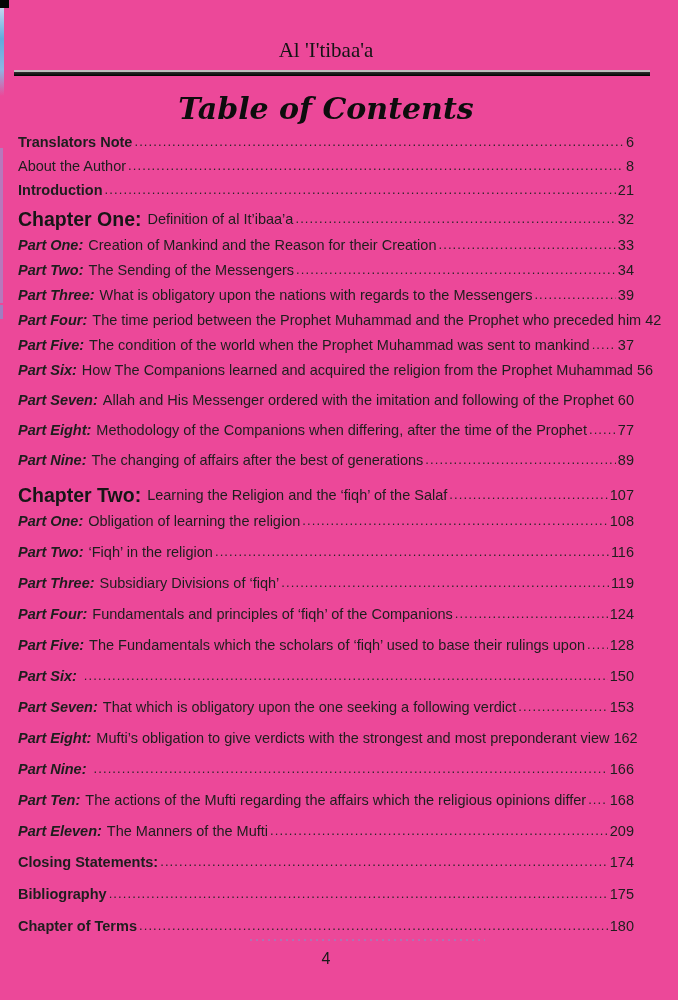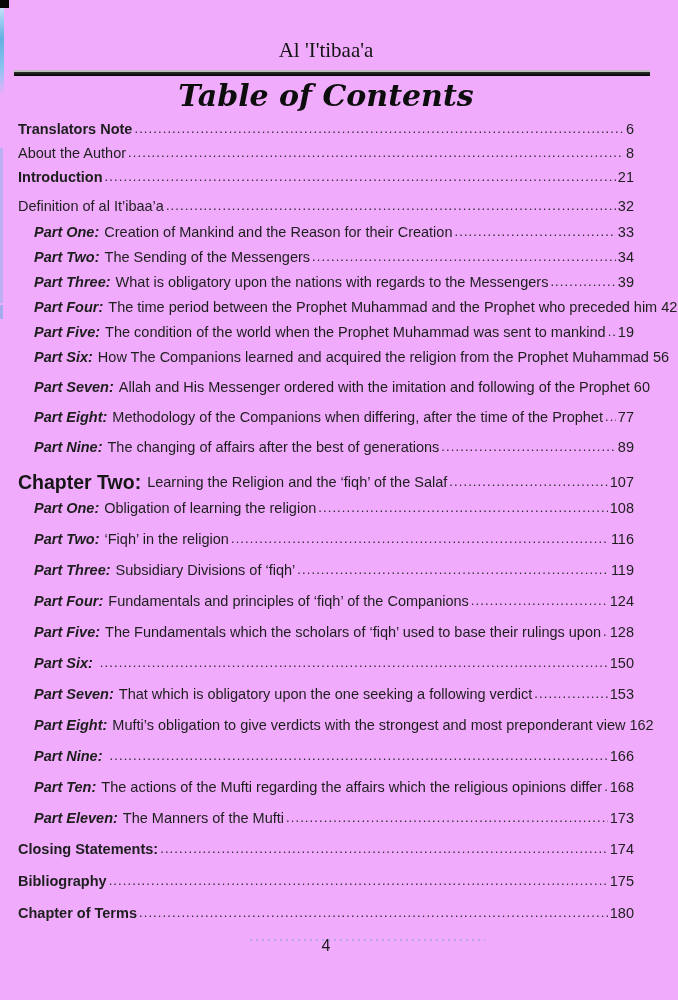--- a/index.html
+++ b/index.html
@@ -1,21 +1,21 @@
 <!DOCTYPE html>
 <html><head>
 <meta charset="utf-8">
 <style>
   * { margin:0; padding:0; box-sizing:border-box; }
   html,body { background:#e8e8e8; }
   .page {
     position:relative;
     width:678px; height:1000px;
     margin:0 auto;
-    background:#f0abfc;
+    background:#ec4899;
     font-family:"Liberation Sans", sans-serif;
     color:#1e1e1e;
     overflow:hidden;
   }
   
   .artifact-corner { position:absolute; left:0; top:0; width:9px; height:8px; background:#060606; }
   .artifact-blue-1 { position:absolute; left:0; top:8px; width:4px; height:88px;
     background:linear-gradient(to bottom, rgba(190,230,248,.9), rgba(90,176,224,.95) 35%, rgba(126,200,239,.85) 70%, rgba(255,255,255,0)); }
   .artifact-blue-2 { position:absolute; left:0; top:148px; width:3px; height:155px; background:rgba(120,180,230,.45); }
   .artifact-blue-3 { position:absolute; left:0; top:305px; width:3px; height:14px; background:rgba(100,170,225,.55); }
@@ -32,21 +32,21 @@
   }
   .header-rule {
     height:6px; margin:8px -16px 0 -4px;
     background:linear-gradient(to bottom, #bdbdbd 0%, #bdbdbd 26%, #2e2e2e 34%, #000 100%);
   }
   .toc-title {
     text-align:center;
     font-family:"DejaVu Serif", serif;
     font-style:italic; font-weight:700;
     font-size:30px; line-height:40px;
-    margin-bottom:5px;
+    margin-top:13px; margin-bottom:5px;
     color:#0d0d0d;
   }
 
   .row { display:flex; align-items:flex-start; line-height:16px; font-size:14.5px; }
   .row .label { white-space:nowrap; }
   .row .text  { white-space:nowrap; }
   .row .leader {
     flex:1 1 auto; overflow:hidden; white-space:nowrap;
     font-size:13px; letter-spacing:1.1px; margin:0 2px;
     color:#262626;
@@ -58,21 +58,21 @@
   .row--back { margin-bottom:16px; }
 
   .chapter-1 { margin-top:5px; }
   .chapter-2 { margin-top:10px; }
   .row--chapter { line-height:26px; margin-bottom:5px; }
   .row--chapter .label {
     font-weight:700; font-size:19.5px; margin-right:6px; color:#161616;
   }
   .row--part .label { font-weight:700; font-style:italic; margin-right:5px; }
 
-  .row--part { margin-bottom:15px;margin-left:16px; }              
+  .row--part { margin-bottom:15px; }              
   .chapter-1 .row--part { margin-bottom:14px; }   
   .chapter-1 .row--part:nth-child(-n+6) { margin-bottom:9px; } 
 
   .footer-page { text-align:center; font-size:16px; margin-top:14px; color:#1a1a1a; }
 </style>
 </head>
 <body>
 
 <div class="page">
   <div class="artifact-corner"></div>
@@ -100,20 +100,21 @@
     <span class="pagenum">8</span>
   </div>
         <div class="row row--front bold">
 
     <span class="text">Introduction</span>
     <span class="leader">....................................................................................................................................................................................................................................................................</span>
     <span class="pagenum">21</span>
   </div>
         <div class="chapter chapter-1">
           <div class="row row--chapter">
+    <span class="label">Chapter One:</span>
     <span class="text">Definition of al It’ibaa’a</span>
     <span class="leader">....................................................................................................................................................................................................................................................................</span>
     <span class="pagenum">32</span>
   </div>
           <div class="row row--part">
     <span class="label">Part One:</span>
     <span class="text">Creation of Mankind and the Reason for their Creation</span>
     <span class="leader">....................................................................................................................................................................................................................................................................</span>
     <span class="pagenum">33</span>
   </div>
@@ -132,21 +133,21 @@
           <div class="row row--part">
     <span class="label">Part Four:</span>
     <span class="text">The time period between the Prophet Muhammad and the Prophet who preceded him</span>
     <span class="leader">....................................................................................................................................................................................................................................................................</span>
     <span class="pagenum">42</span>
   </div>
           <div class="row row--part">
     <span class="label">Part Five:</span>
     <span class="text">The condition of the world when the Prophet Muhammad was sent to mankind</span>
     <span class="leader">....................................................................................................................................................................................................................................................................</span>
-    <span class="pagenum">19</span>
+    <span class="pagenum">37</span>
   </div>
           <div class="row row--part">
     <span class="label">Part Six:</span>
     <span class="text">How The Companions learned and acquired the religion from the Prophet Muhammad</span>
     <span class="leader">....................................................................................................................................................................................................................................................................</span>
     <span class="pagenum">56</span>
   </div>
           <div class="row row--part">
     <span class="label">Part Seven:</span>
     <span class="text">Allah and His Messenger ordered with the imitation and following of the Prophet</span>
@@ -228,21 +229,21 @@
           <div class="row row--part">
     <span class="label">Part Ten:</span>
     <span class="text">The actions of the Mufti regarding the affairs which the religious opinions differ</span>
     <span class="leader">....................................................................................................................................................................................................................................................................</span>
     <span class="pagenum">168</span>
   </div>
           <div class="row row--part">
     <span class="label">Part Eleven:</span>
     <span class="text">The Manners of the Mufti</span>
     <span class="leader">....................................................................................................................................................................................................................................................................</span>
-    <span class="pagenum">173</span>
+    <span class="pagenum">209</span>
   </div>
         </div>
         <div class="row row--back bold">
 
     <span class="text">Closing Statements:</span>
     <span class="leader">....................................................................................................................................................................................................................................................................</span>
     <span class="pagenum">174</span>
   </div>
         <div class="row row--back bold">
 

